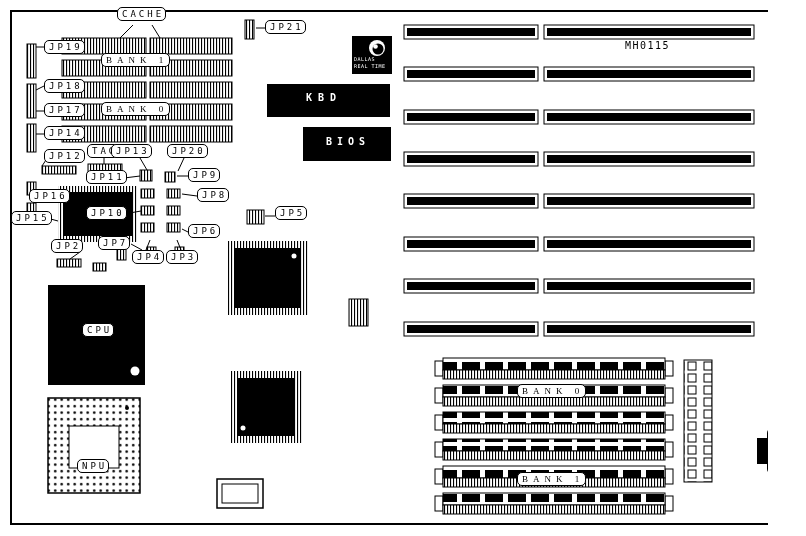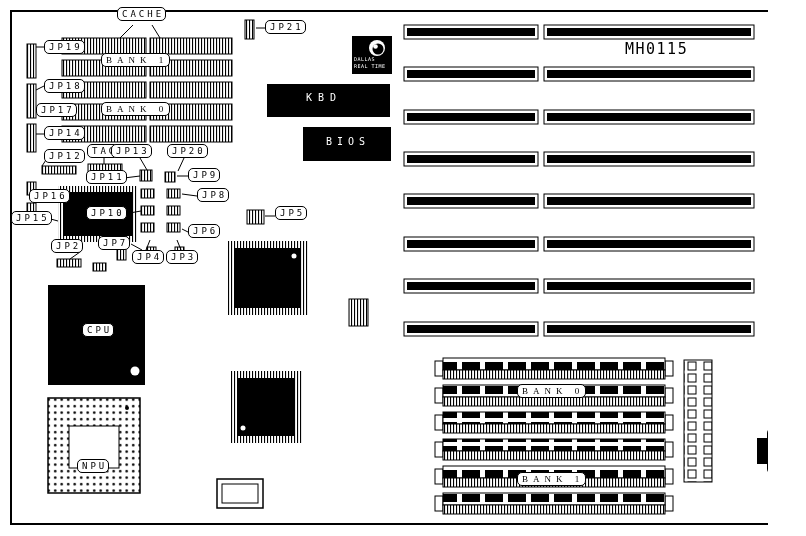--- a/index.html
+++ b/index.html
@@ -10,25 +10,25 @@
   .lbl {
     position: absolute; z-index: 3;
     background: #fff; border: 1px solid #000; border-radius: 5px;
     padding: 1px 1px 1px 4px;
     font-size: 9px; letter-spacing: 3px; line-height: 10px;
     color: #000; white-space: nowrap;
   }
   .wide { letter-spacing: 5px; font-family: Liberation Serif, serif; }
   .plain {
     position: absolute; z-index: 3; color: #000;
-    font-size: 15px; letter-spacing: 1.5px; white-space: nowrap;
+    font-size: 10px; letter-spacing: 1.5px; white-space: nowrap;
   }
   .chiptext {
     position: absolute; z-index: 3; color: #fff;
-    font-size: 10px; letter-spacing: 6px; white-space: nowrap;
+    font-size: 10px; letter-spacing: 6px; white-space: nowrap; font-weight: bold;
   }
   .tiny {
     position: absolute; z-index: 3; color: #fff;
     font-size: 5px; letter-spacing: 0.5px; white-space: nowrap;
   }
 </style>
 </head>
 <body>
 
 <div class="board">
@@ -266,21 +266,21 @@
       <line x1="181" y1="250" x2="177" y2="240"></line>
       <line x1="275" y1="216" x2="265" y2="216"></line>
     </g>
   </svg>
 
   <div class="lbl" style="left:117px;top:7px">CACHE</div>
   <div class="lbl" style="left:265px;top:20px">JP21</div>
   <div class="lbl" style="left:44px;top:40px">JP19</div>
   <div class="lbl wide" style="left:101px;top:53px">BANK 1</div>
   <div class="lbl" style="left:44px;top:79px">JP18</div>
-  <div class="lbl" style="left:36px;top:103px">JP17</div>
+  <div class="lbl" style="left:44px;top:103px">JP17</div>
   <div class="lbl wide" style="left:101px;top:102px">BANK 0</div>
   <div class="lbl" style="left:44px;top:126px">JP14</div>
   <div class="lbl" style="left:44px;top:149px">JP12</div>
   <div class="lbl" style="left:87px;top:144px">TAG</div>
   <div class="lbl" style="left:111px;top:144px">JP13</div>
   <div class="lbl" style="left:167px;top:144px">JP20</div>
   <div class="lbl" style="left:86px;top:170px">JP11</div>
   <div class="lbl" style="left:188px;top:168px">JP9</div>
   <div class="lbl" style="left:197px;top:188px">JP8</div>
   <div class="lbl" style="left:29px;top:189px">JP16</div>

